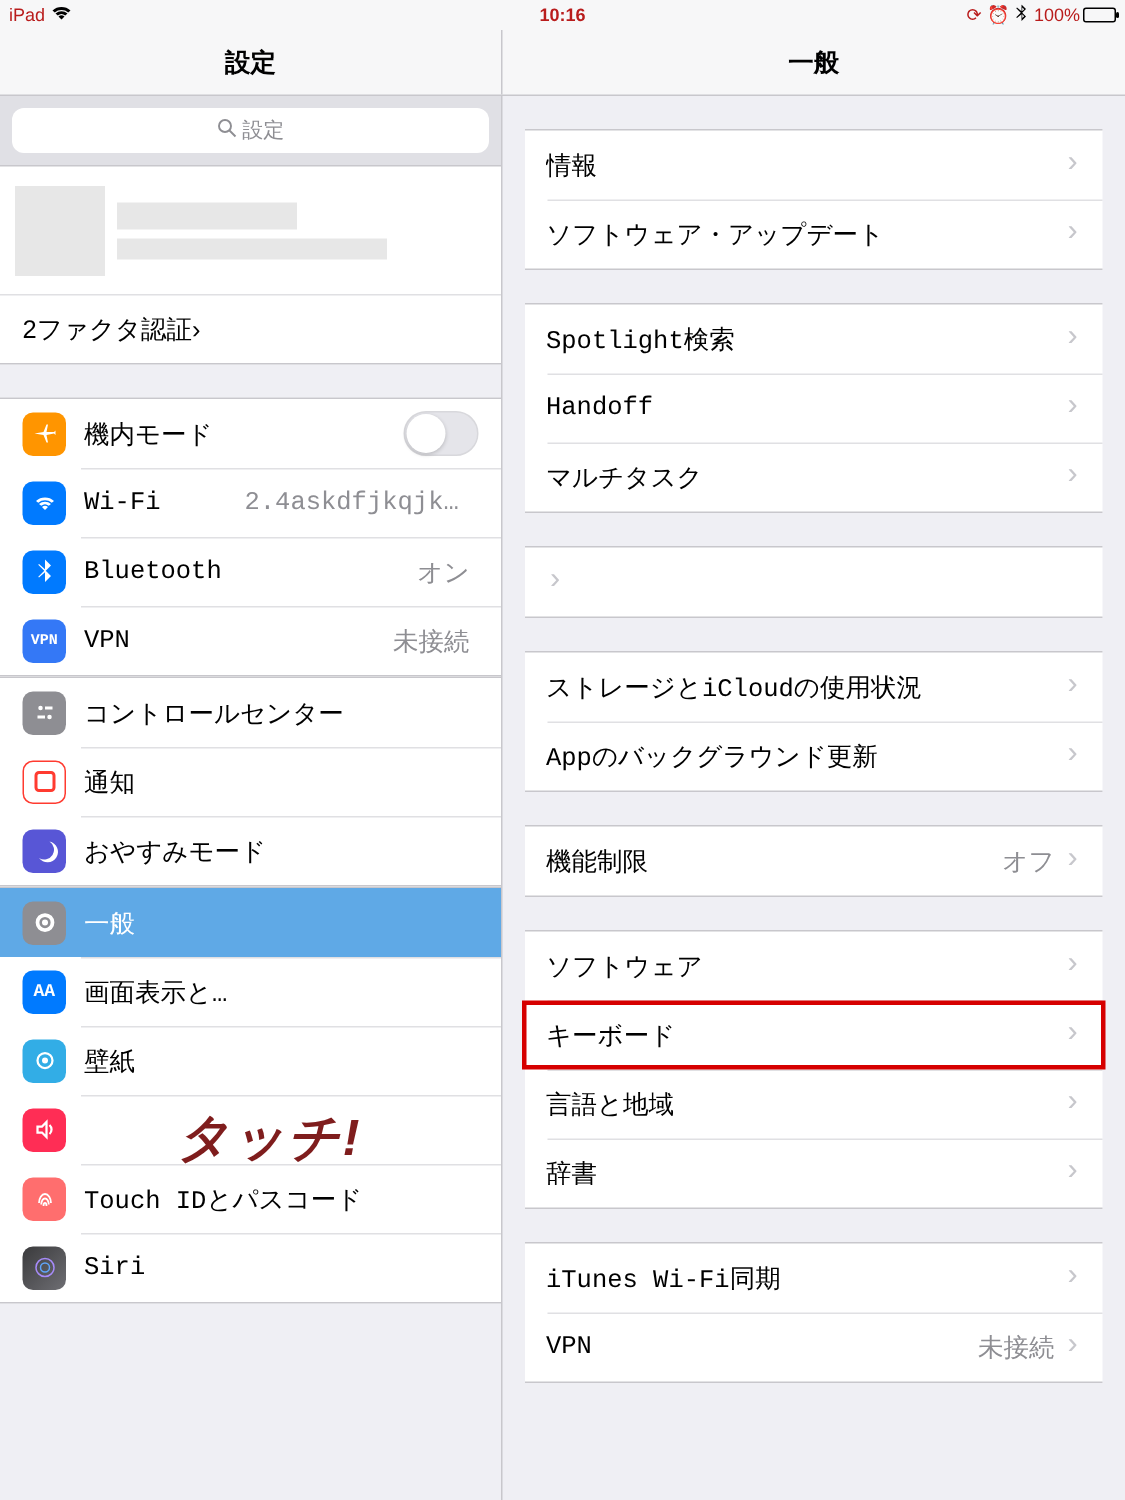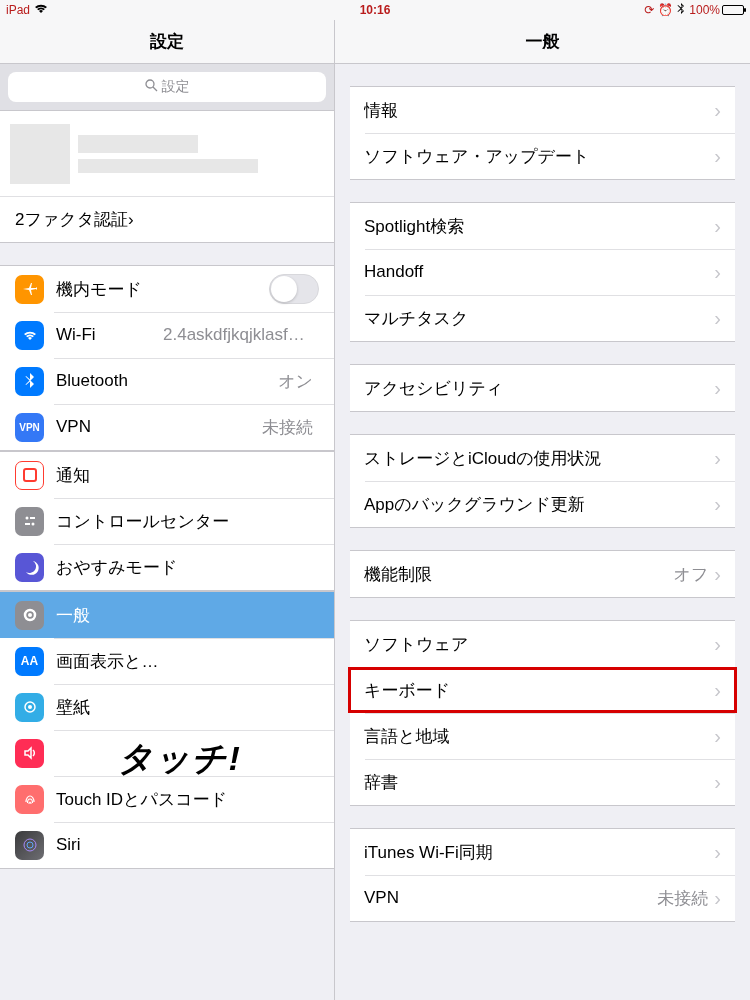--- a/index.html
+++ b/index.html
@@ -38,21 +38,21 @@
 
   .split { display:flex; height: calc(1000px - 64px); }
   .sidebar { width:335px; background:#efeff4; border-right:1px solid #c8c7cc; overflow:hidden; position:relative;}
   .detail { flex:1; background:#efeff4; overflow:hidden;}
 
   .searchwrap{padding:8px;background:#e0e0e5;}
   .searchfield{background:#fff;border-radius:8px;height:30px;display:flex;align-items:center;justify-content:center;color:#8e8e93;font-size:14px;gap:4px;}
 
   .group{background:#fff;border-top:1px solid #c8c7cc;border-bottom:1px solid #c8c7cc;}
   .group.tight{margin-bottom:0;}
-  .row{height:46px;display:flex;align-items:center;padding:0 15px;position:relative;}
+  .row{height:46px;display:flex;align-items:center;padding:0 15px;position:relative;font-family:Liberation Mono, monospace;}
   .row + .row::before{content:"";position:absolute;left:54px;right:0;top:0;height:1px;background:#e0e0e3;}
   .detail .row + .row::before{left:15px;}
   .row .icon{width:29px;height:29px;border-radius:7px;margin-right:12px;display:flex;align-items:center;justify-content:center;color:#fff;font-size:15px;flex-shrink:0;}
   .row .label{flex:1;white-space:nowrap;overflow:hidden;text-overflow:ellipsis;}
   .row .value{color:#8e8e93;margin-right:6px;white-space:nowrap;overflow:hidden;text-overflow:ellipsis;max-width:150px;}
   .row .chev{color:#c7c7cc;font-size:20px;line-height:1;}
 
   .row.selected{background:#5fa9e6;}
   .row.selected .label{color:#fff;}
   .row.selected .icon{filter:brightness(1);}
@@ -68,21 +68,21 @@
   .toggle{width:50px;height:30px;border-radius:15px;background:#e5e5ea;border:1px solid #d8d8dc;position:relative;}
   .toggle::after{content:"";position:absolute;width:26px;height:26px;background:#fff;border-radius:50%;top:1px;left:1px;box-shadow:0 1px 3px rgba(0,0,0,0.2);}
 
   .ic-orange{background:#ff9500;} .ic-blue{background:#007aff;} .ic-bluel{background:#3478f6;}
   .ic-red{background:#ff3b30;} .ic-gray{background:#8e8e93;} .ic-purple{background:#5856d6;}
   .ic-gear{background:#8e8e93;} .ic-aa{background:#007aff;} .ic-cyan{background:#32ade6;}
   .ic-pink{background:#ff2d55;} .ic-siri{background:linear-gradient(135deg,#3a3a3c,#6e6e73);}
   .ic-touch{background:#ff6e6e;}
 
   .highlight{position:absolute;border:3px solid #d60000;pointer-events:none;}
-  .annot{position:absolute;color:#000000;font-weight:800;font-style:italic;font-size:34px;letter-spacing:2px;pointer-events:none;text-shadow:0 0 3px #fff;}
+  .annot{position:absolute;color:#7f1d1d;font-weight:800;font-style:italic;font-size:34px;letter-spacing:2px;pointer-events:none;text-shadow:0 0 3px #fff;}
 
   .detail .group{margin:22px 15px;}
   .detail .group:first-child{margin-top:22px;}
   .detail .row{padding:0 14px;}
 </style>
 </head>
 <body>
 
 <div class="statusbar">
   <div class="sb-left">
@@ -173,37 +173,37 @@
       </div>
       <div class="row">
         <div class="icon ic-bluel" style="font-size:10px;font-weight:700">VPN</div>
         <span class="label">VPN</span>
         <span class="value">未接続</span>
       </div>
     </div>
 
     <div class="group">
       <div class="row">
+        <div class="icon ic-gray">
+          <svg width="18" height="18" viewBox="0 0 18 18">
+              <circle cx="6" cy="6" r="1.5" fill="#fff"></circle>
+              <rect x="9" y="5" width="5" height="2" fill="#fff"></rect>
+              <circle cx="12" cy="12" r="1.5" fill="#fff"></circle>
+              <rect x="4" y="11" width="5" height="2" fill="#fff"></rect>
+            </svg>
+        </div>
+        <span class="label">コントロールセンター</span>
+      </div>
+      <div class="row">
         <div class="icon ic-red" style="background:#fff;border:1px solid #ff3b30;">
             <span style="width:14px;height:14px;border:2px solid #ff3b30;border-radius:3px;display:block"></span>
           </div>
         <span class="label">通知</span>
       </div>
       <div class="row">
-        <div class="icon ic-gray">
-          <svg width="18" height="18" viewBox="0 0 18 18">
-              <circle cx="6" cy="6" r="1.5" fill="#fff"></circle>
-              <rect x="9" y="5" width="5" height="2" fill="#fff"></rect>
-              <circle cx="12" cy="12" r="1.5" fill="#fff"></circle>
-              <rect x="4" y="11" width="5" height="2" fill="#fff"></rect>
-            </svg>
-        </div>
-        <span class="label">コントロールセンター</span>
-      </div>
-      <div class="row">
         <div class="icon ic-purple">
           <svg width="18" height="18" viewBox="0 0 18 18">
               <path d="M12 3 A7 7 0 1 1 5 14 A5.5 5.5 0 0 0 12 3 Z" fill="#fff"></path>
             </svg>
         </div>
         <span class="label">おやすみモード</span>
       </div>
     </div>
 
     <div class="group tight">
@@ -280,21 +280,20 @@
         <span class="chev">›</span>
       </div>
       <div class="row">
         <span class="label">マルチタスク</span>
         <span class="chev">›</span>
       </div>
     </div>
 
     <div class="group">
       <div class="row">
-        <span class="label">アクセシビリティ</span>
         <span class="chev">›</span>
       </div>
     </div>
 
     <div class="group">
       <div class="row">
         <span class="label">ストレージとiCloudの使用状況</span>
         <span class="chev">›</span>
       </div>
       <div class="row">

